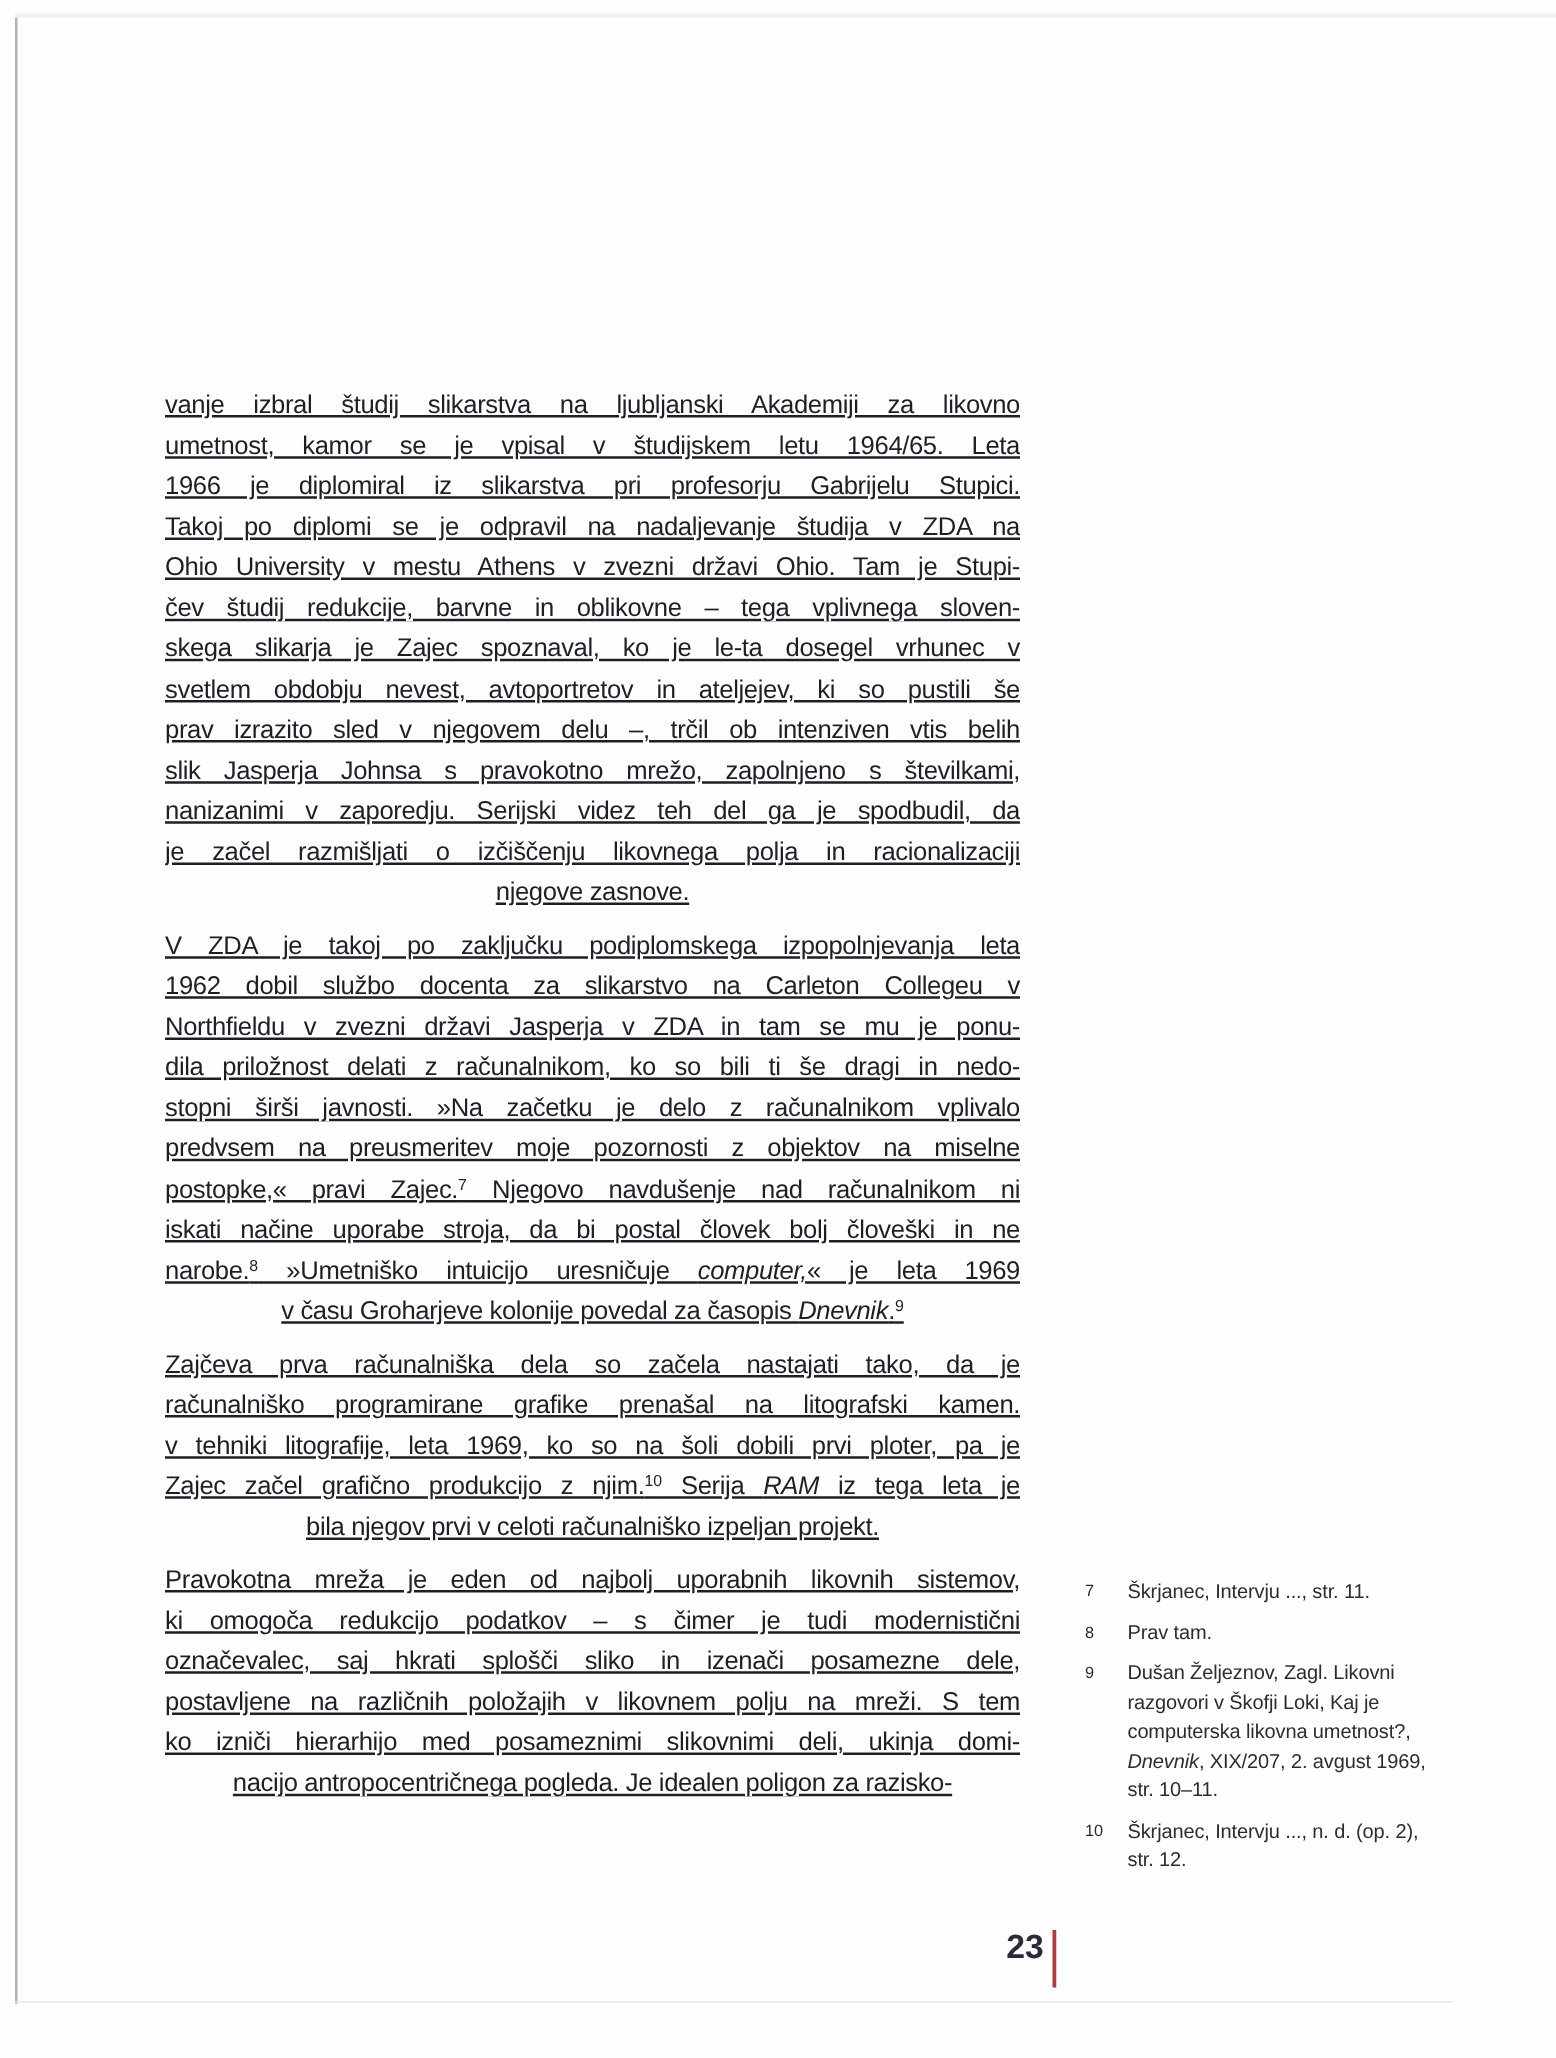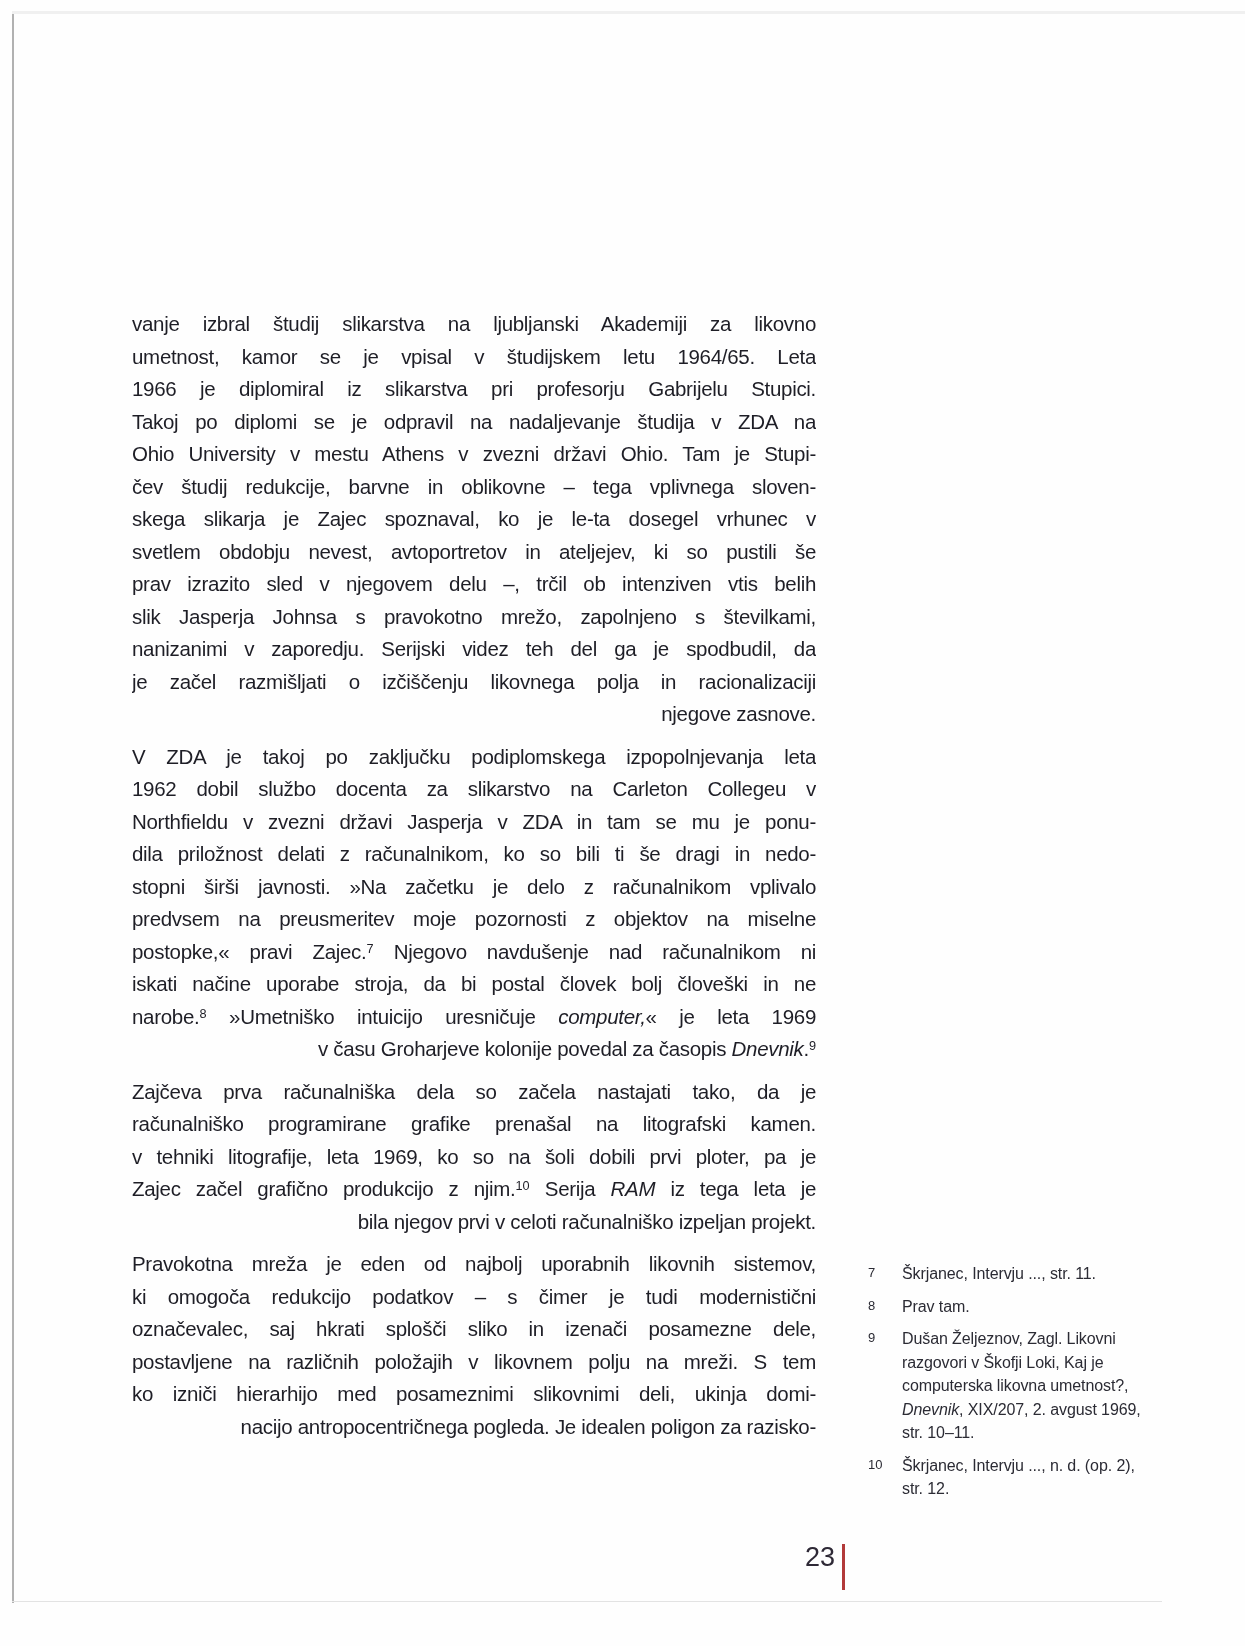--- a/index.html
+++ b/index.html
@@ -3,38 +3,38 @@
 <meta charset="utf-8">
 <style>
   html,body{margin:0;padding:0;background:#ffffff;}
   body{width:1245px;height:1646px;font-family:"Liberation Sans",sans-serif;}
   .page{position:relative;width:1245px;height:1646px;background:#fefefe;overflow:hidden;color:#1e1e26;}
   .page-edge-left{position:absolute;left:12px;top:14px;width:2px;height:1589px;background:#b1b1b1;}
   .page-edge-top{position:absolute;left:12px;top:11px;width:1233px;height:3px;background:#f0f0f0;}
   .page-edge-bottom{position:absolute;left:12px;top:1601px;width:1150px;height:1px;background:#e3e3e3;}
 
   .body-text{position:absolute;left:132px;top:308px;width:684px;}
-  .paragraph{margin:0 0 10px 0;}
+  .paragraph{margin:0 0 10px 0;text-decoration:underline;}
   .line{
     font-size:20.5px;line-height:32.5px;height:32.5px;overflow:hidden;
     letter-spacing:-0.3px;text-align:justify;color:#1e1e26;
   }
   .line:not(.end)::after{content:"";display:inline-block;width:100%;height:0;}
-  .line.end{text-align:right;}
+  .line.end{text-align:center;}
   .line i{font-style:italic;}
   .line sup{font-size:0.62em;vertical-align:baseline;position:relative;top:-0.45em;letter-spacing:0;}
 
   .footnotes{position:absolute;left:868px;top:1262px;width:302px;color:#2b2b34;}
   .footnote{display:flex;margin:0 0 9px 0;}
   .fn-num{flex:0 0 34px;width:34px;font-size:13px;line-height:20px;padding-top:1px;color:#2b2b34;}
   .fn-body{font-size:16px;line-height:23.5px;letter-spacing:-0.1px;}
   .fn-body i{font-style:italic;}
 
   .pageno-row{position:absolute;left:700px;top:1542px;width:145px;display:flex;justify-content:flex-end;align-items:flex-start;}
-  .pageno{font-size:27px;line-height:30px;color:#2e2936;margin-right:7px;}
+  .pageno{font-size:27px;line-height:30px;color:#2e2936;margin-right:7px;font-weight:bold;}
   .pageno-bar{width:3px;height:46px;margin-top:2px;background:#b23a3a;}
 </style>
 </head>
 <body>
 
 <div class="page">
   <div class="page-edge-left"></div>
   <div class="page-edge-top"></div>
   <div class="page-edge-bottom"></div>
 

